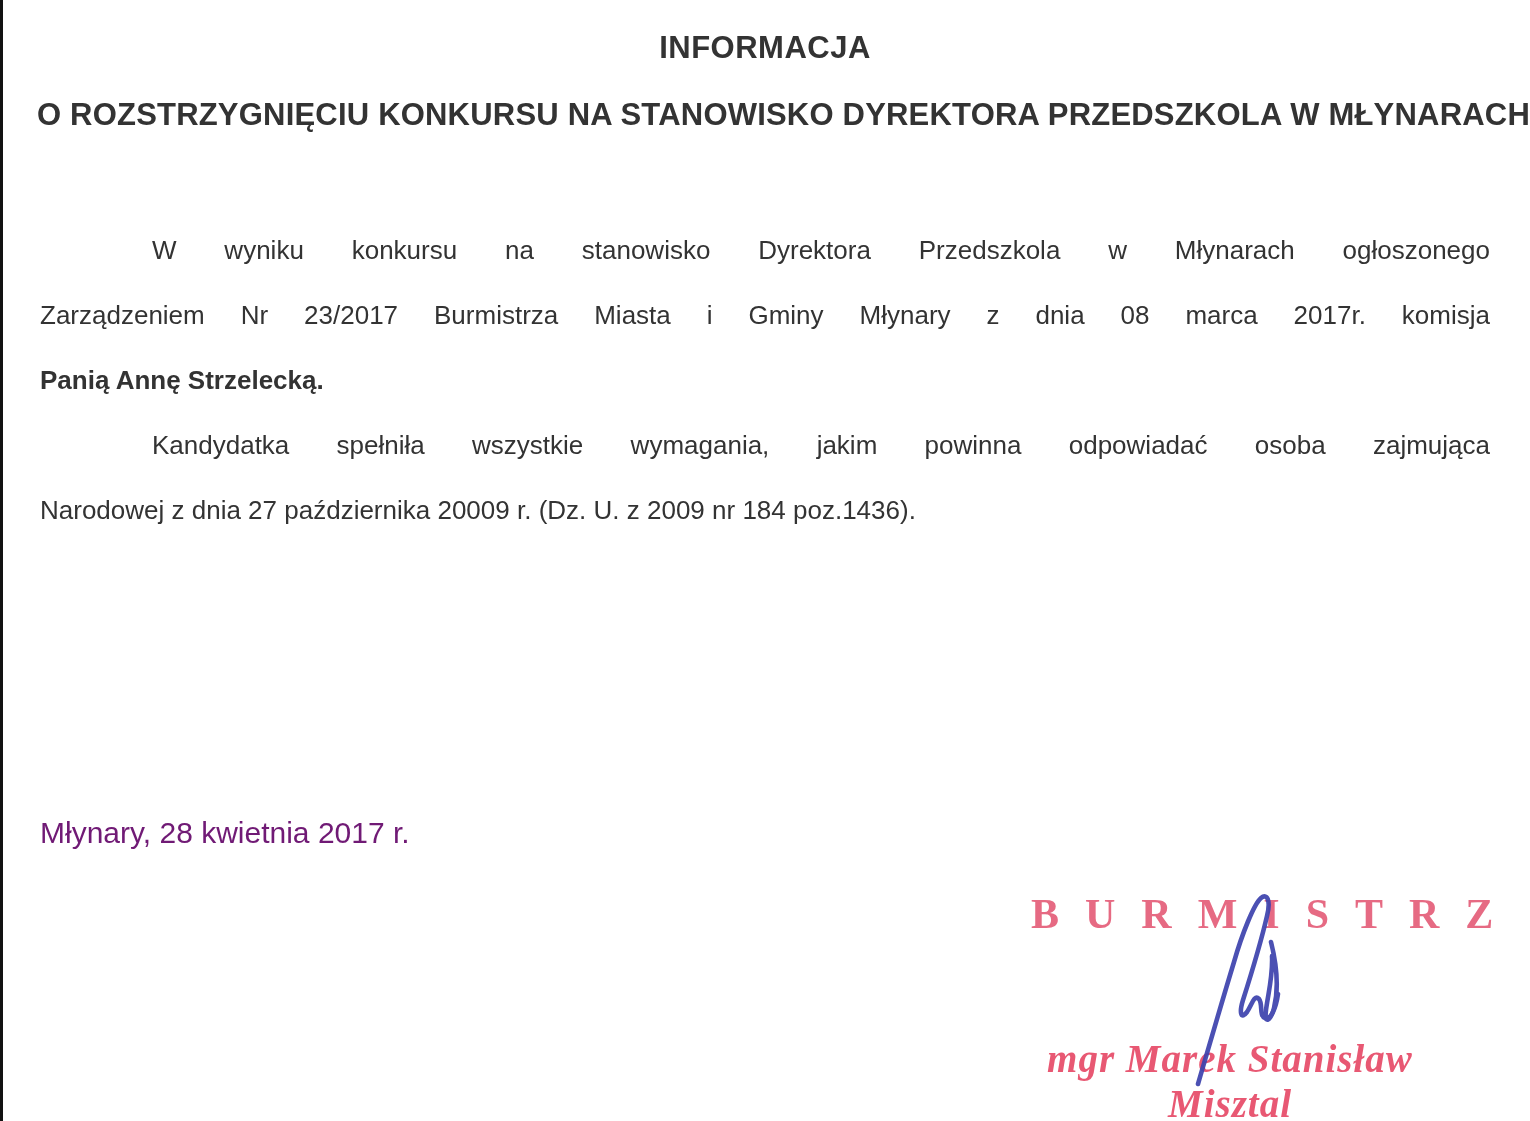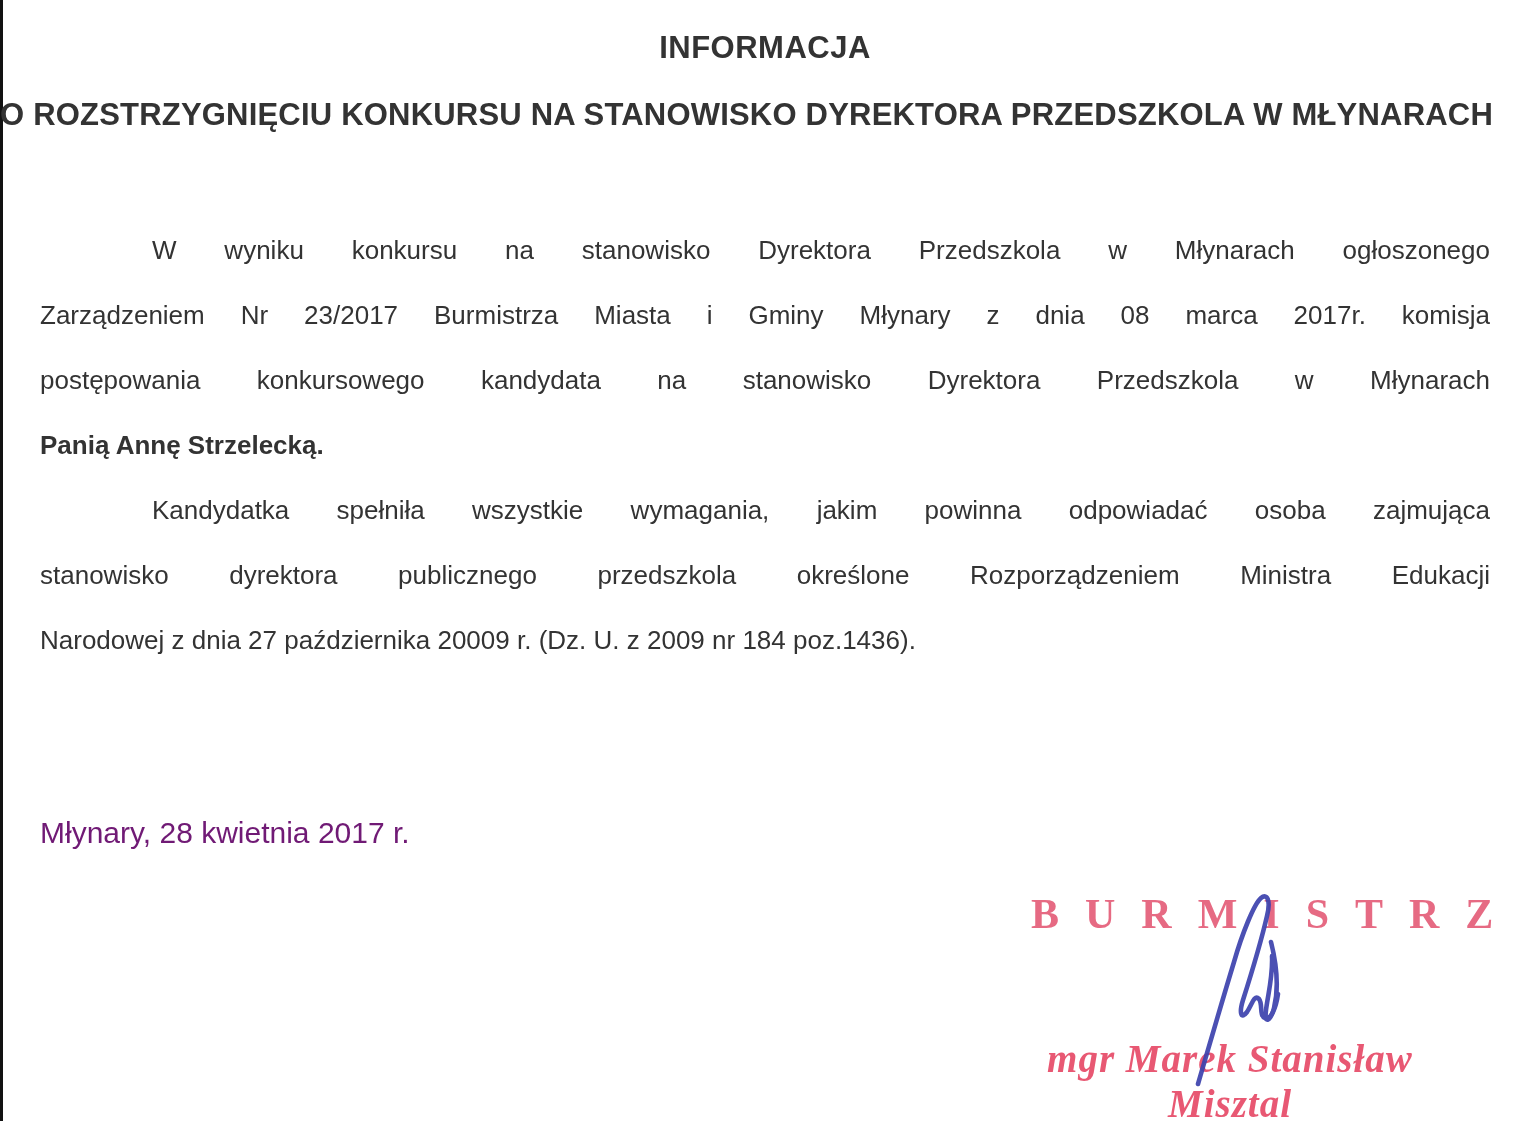--- a/index.html
+++ b/index.html
@@ -38,21 +38,21 @@
     font-size: 31px;
     font-weight: bold;
     letter-spacing: 0.5px;
     color: #333333;
   }
   .doc-subtitle {
     position: absolute;
     top: 97px;
     left: 0;
     width: 100%;
-    text-align: left;
+    text-align: right;
     font-size: 31px;
     font-weight: bold;
     letter-spacing: 0.2px;
     color: #333333;
   }
   .body-block {
     position: absolute;
     top: 218px;
     left: 40px;
     width: 1450px;
@@ -126,24 +126,22 @@
 
   <div class="scan-edge"></div>
 
   <div class="doc-title">INFORMACJA</div>
 
   <div class="doc-subtitle">O ROZSTRZYGNIĘCIU KONKURSU NA STANOWISKO DYREKTORA PRZEDSZKOLA W MŁYNARACH</div>
 
   <div class="body-block">
     <div class="line indent">W wyniku konkursu na stanowisko Dyrektora Przedszkola w Młynarach ogłoszonego</div>
     <div class="line">Zarządzeniem Nr 23/2017 Burmistrza Miasta i Gminy Młynary z dnia 08 marca 2017r. komisja</div>
-    <div class="line">postępowania konkursowego kandydata na stanowisko Dyrektora Przedszkola w Młynarach</div>
     <div class="line plain bold">Panią Annę Strzelecką.</div>
     <div class="line indent">Kandydatka spełniła wszystkie wymagania, jakim powinna odpowiadać osoba zajmująca</div>
-    <div class="line">stanowisko dyrektora publicznego przedszkola określone Rozporządzeniem Ministra Edukacji</div>
     <div class="line plain">Narodowej z dnia 27 października 20009 r. (Dz. U. z 2009 nr 184 poz.1436).</div>
   </div>
 
   <div class="dateline">Młynary, 28 kwietnia 2017 r.</div>
 
   <div class="stamp-office">BURMISTRZ</div>
 
   <div class="stamp-name">mgr Marek Stanisław Misztal</div>
 
   <svg class="signature-svg" viewBox="0 0 220 232" xmlns="http://www.w3.org/2000/svg">

